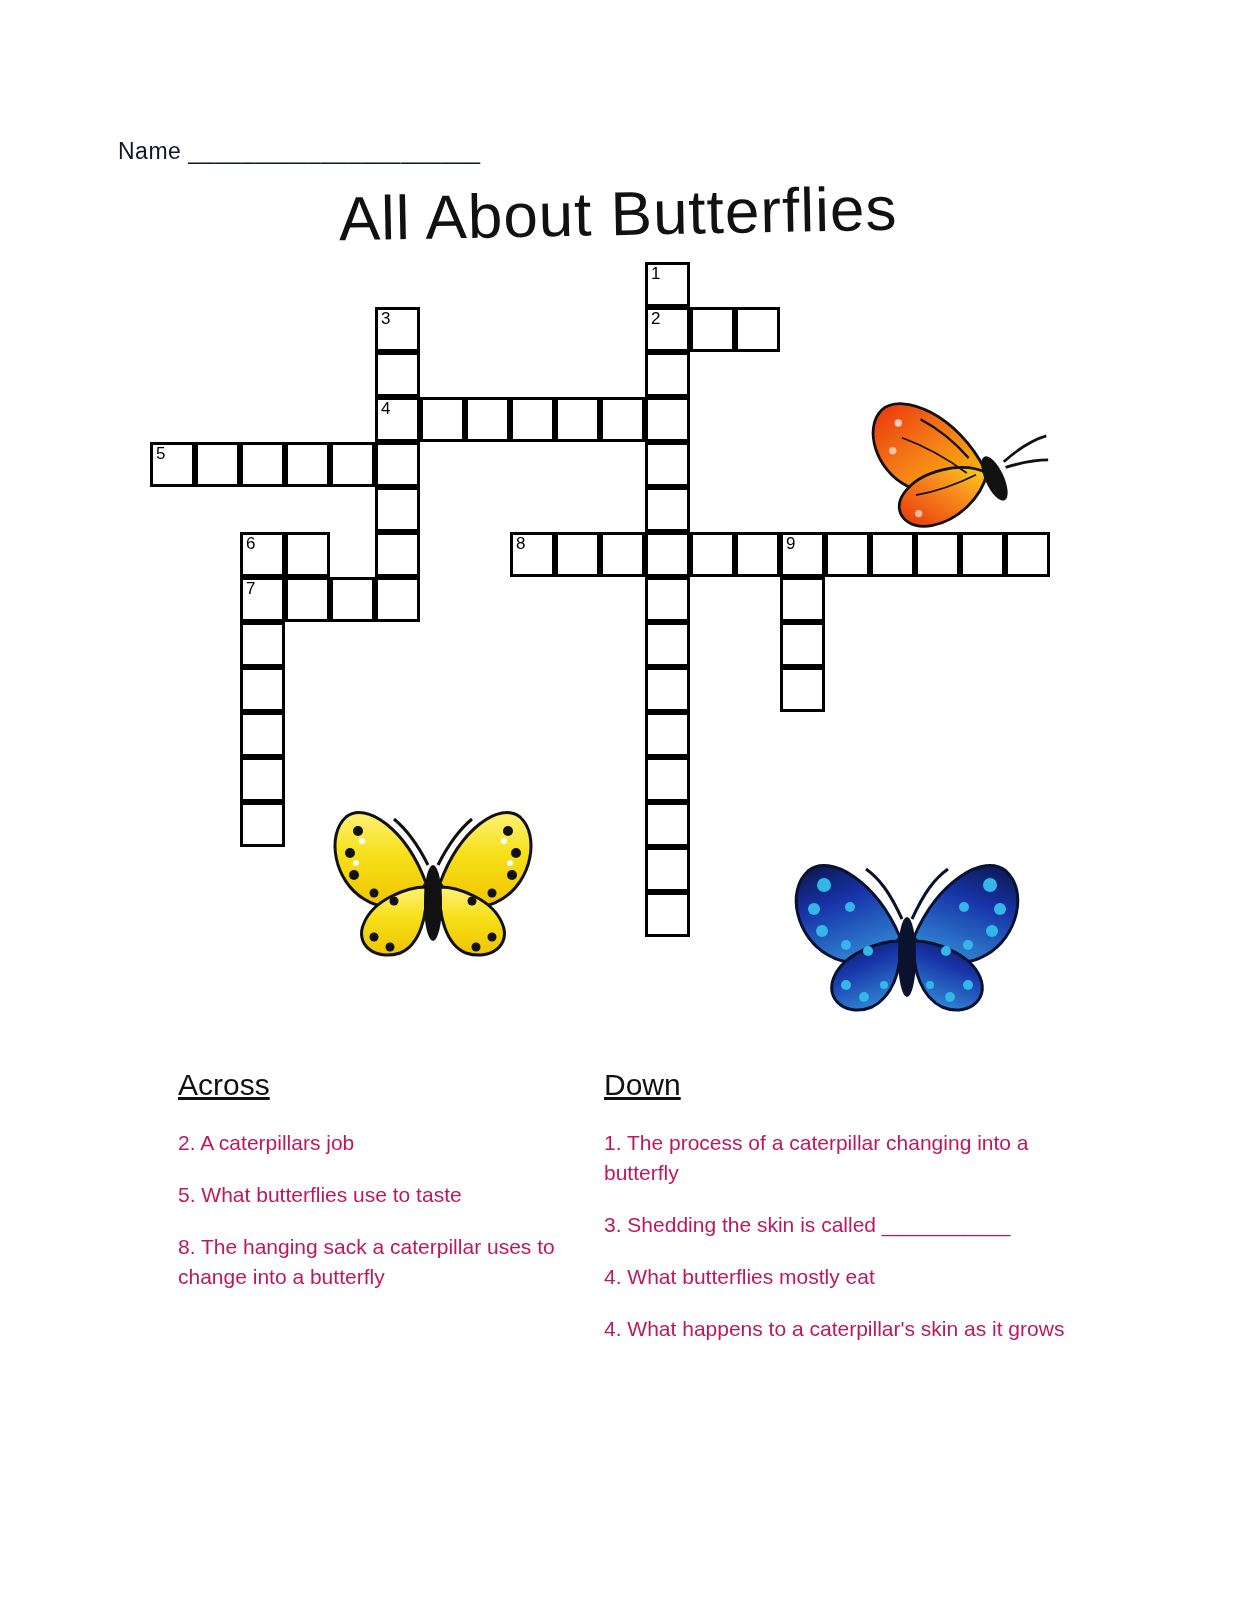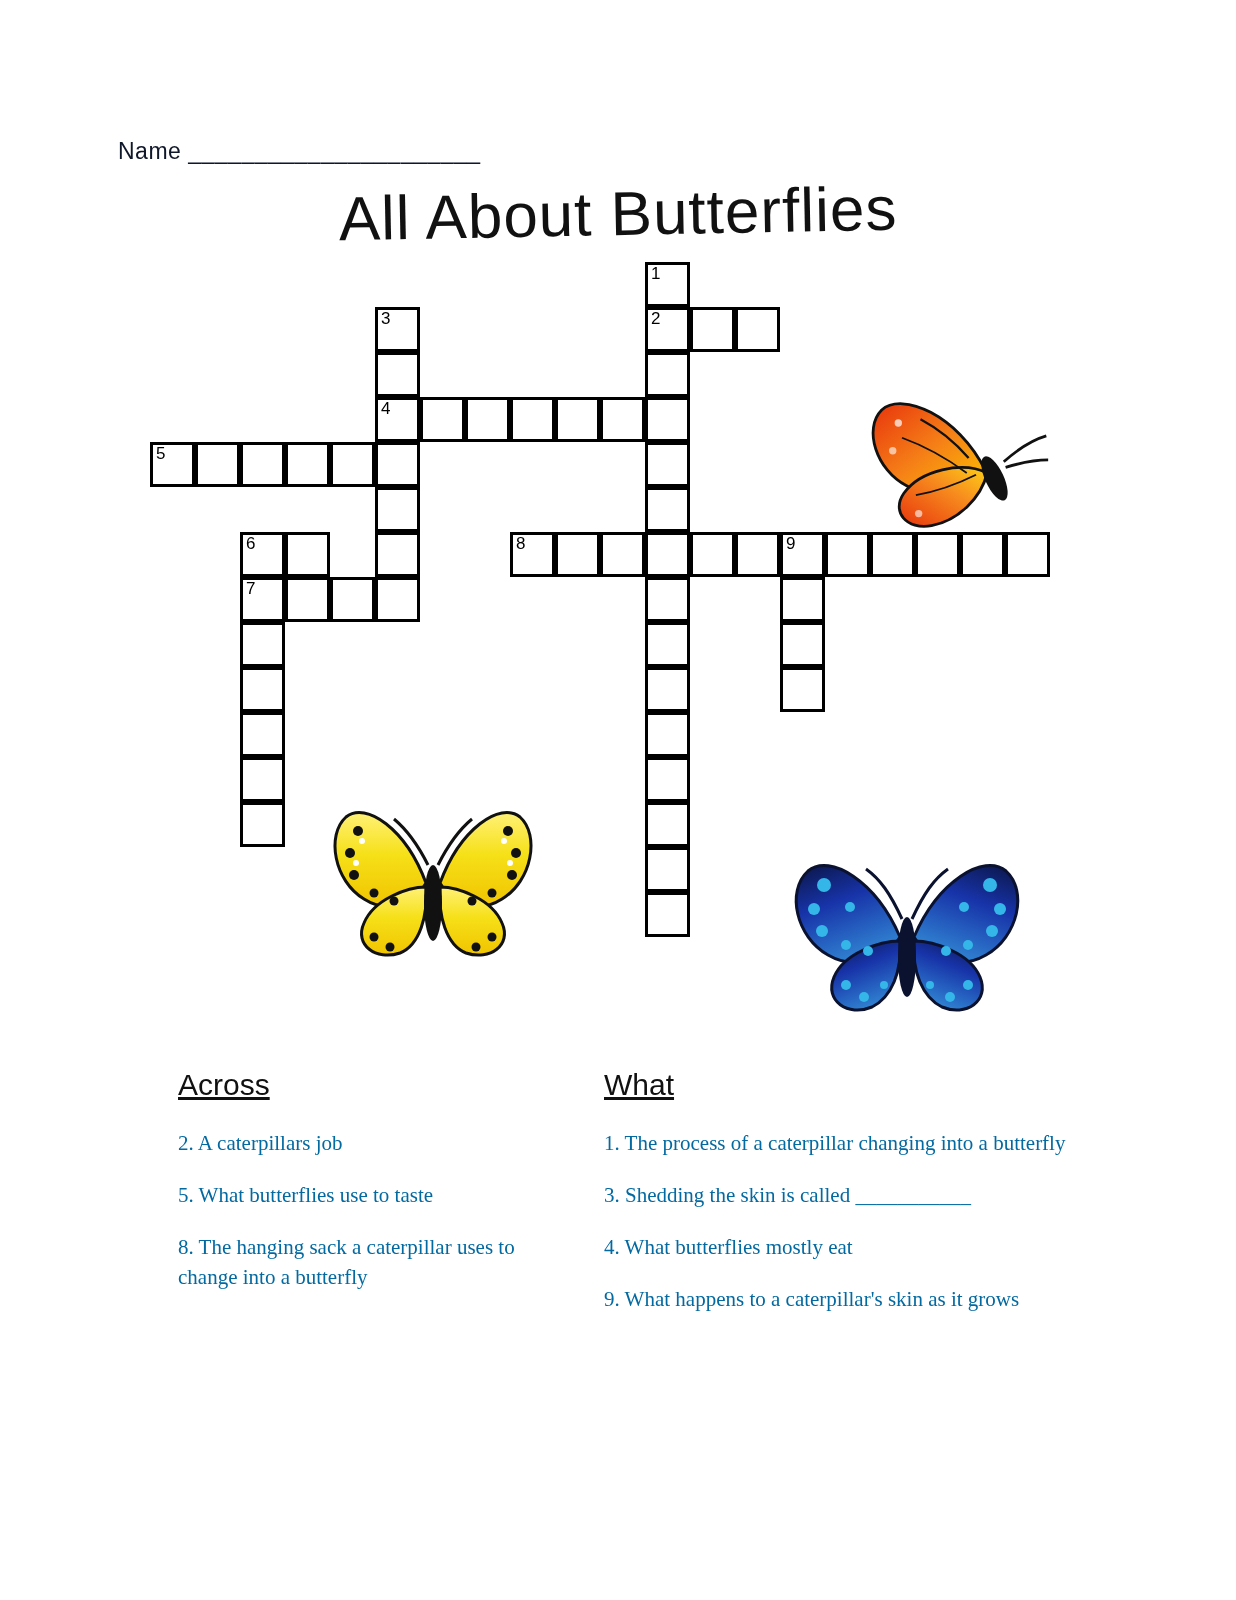--- a/index.html
+++ b/index.html
@@ -51,24 +51,23 @@
   
   .clue-col { position:absolute; }
   .clue-head {
     font-size:30px;
     color:#111;
     text-decoration:underline;
     margin-bottom:26px;
   }
   .clue {
     font-size:21px;
-    color:#0369a1;
+    color:#be185d;
     line-height:30px;
     margin-bottom:22px;
-    font-family:Liberation Serif, serif;
   }
   #across-col { left:178px; top:1068px; width:400px; }
   #down-col   { left:604px; top:1068px; width:470px; }
 </style>
 </head>
 <body>
 
 <div class="page">
 
   <div class="name-line">Name ______________________</div>
@@ -268,20 +267,20 @@
   </div>
 
   <div class="clue-col" id="across-col">
     <div class="clue-head">Across</div>
     <div class="clue">2. A caterpillars job</div>
     <div class="clue">5. What butterflies use to taste</div>
     <div class="clue">8. The hanging sack a caterpillar uses to change into a butterfly</div>
   </div>
 
   <div class="clue-col" id="down-col">
-    <div class="clue-head">What</div>
+    <div class="clue-head">Down</div>
     <div class="clue">1. The process of a caterpillar changing into a butterfly</div>
     <div class="clue">3. Shedding the skin is called ___________</div>
     <div class="clue">4. What butterflies mostly eat</div>
-    <div class="clue">9. What happens to a caterpillar's skin as it grows</div>
+    <div class="clue">4. What happens to a caterpillar's skin as it grows</div>
   </div>
 
 </div>
 
 </body></html>

